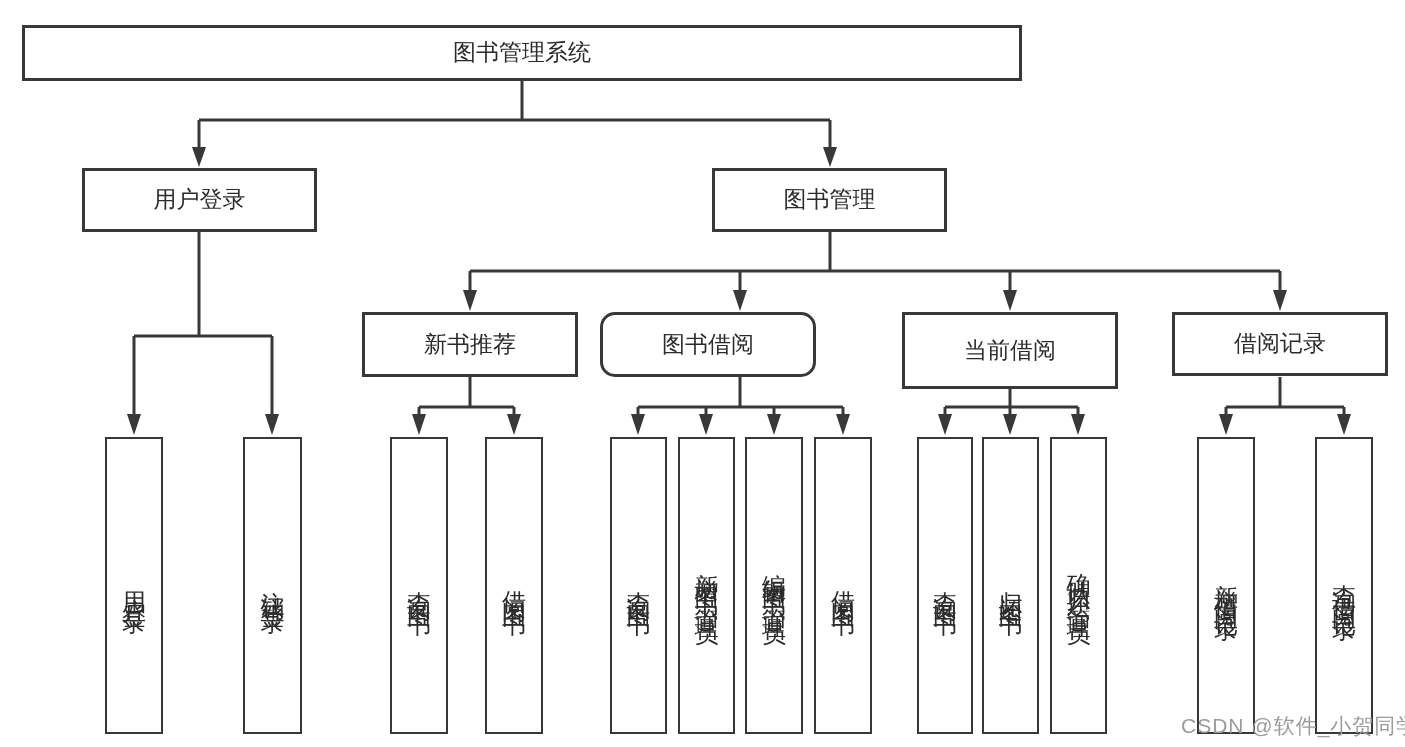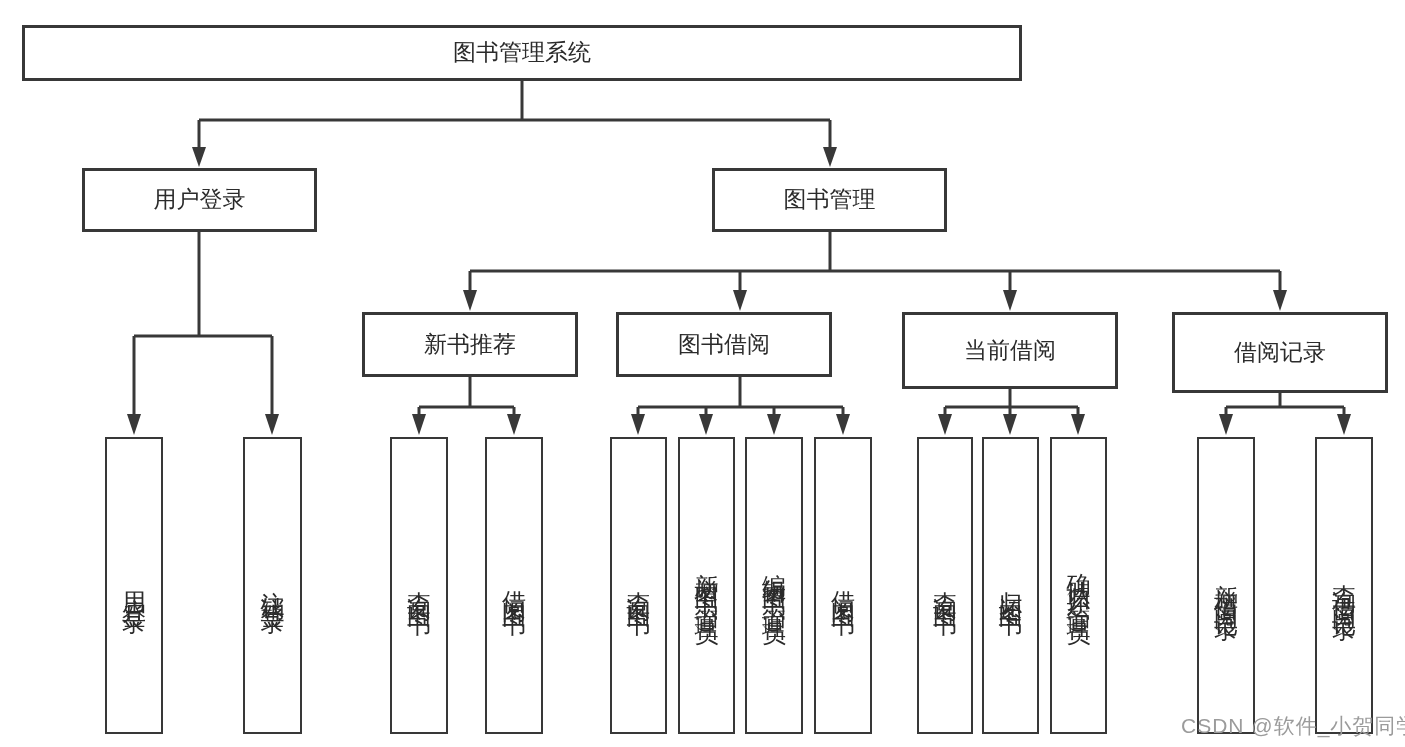--- a/index.html
+++ b/index.html
@@ -103,23 +103,23 @@
     <path class="ln" d="M1344,407 V416"></path>
       <polygon class="ah" points="1337,414 1351,414 1344,435"></polygon>
   </svg>
 
   <div class="box" style="left:22px; top:13px; width:1000px; height:56px;margin-top:12px;">图书管理系统</div>
 
   <div class="box" style="left:82px; top:168px; width:235px; height:64px;">用户登录</div>
   <div class="box" style="left:712px; top:168px; width:235px; height:64px;text-align:right;">图书管理</div>
 
   <div class="box" style="left:362px; top:312px; width:216px; height:65px;font-family:Liberation Serif, serif;">新书推荐</div>
-  <div class="box" style="left:616px; top:312px; width:216px; height:65px;">图书借阅</div>
+  <div class="box" style="left:600px; top:312px; width:216px; height:65px;border-radius:15px;">图书借阅</div>
   <div class="box" style="left:902px; top:312px; width:216px; height:77px;">当前借阅</div>
-  <div class="box" style="left:1172px; top:312px; width:216px; height:81px;font-family:Liberation Serif, serif;">借阅记录</div>
+  <div class="box" style="left:1172px; top:312px; width:216px; height:64px;font-family:Liberation Serif, serif;">借阅记录</div>
 
   <div class="box leaf" style="left:105px; top:437px; width:58px; height:297px;">用户登录</div>
   <div class="box leaf" style="left:243px; top:437px; width:59px; height:297px;">注销登录</div>
 
   <div class="box leaf" style="left:390px; top:437px; width:58px; height:297px;">查询图书</div>
   <div class="box leaf" style="left:485px; top:437px; width:58px; height:297px;">借阅图书</div>
 
   <div class="box leaf" style="left:610px; top:437px; width:57px; height:297px;">查询图书</div>
   <div class="box leaf" style="left:678px; top:437px; width:57px; height:297px;">新增图书（管理员）</div>
   <div class="box leaf" style="left:745px; top:437px; width:58px; height:297px;">编辑图书（管理员）</div>

